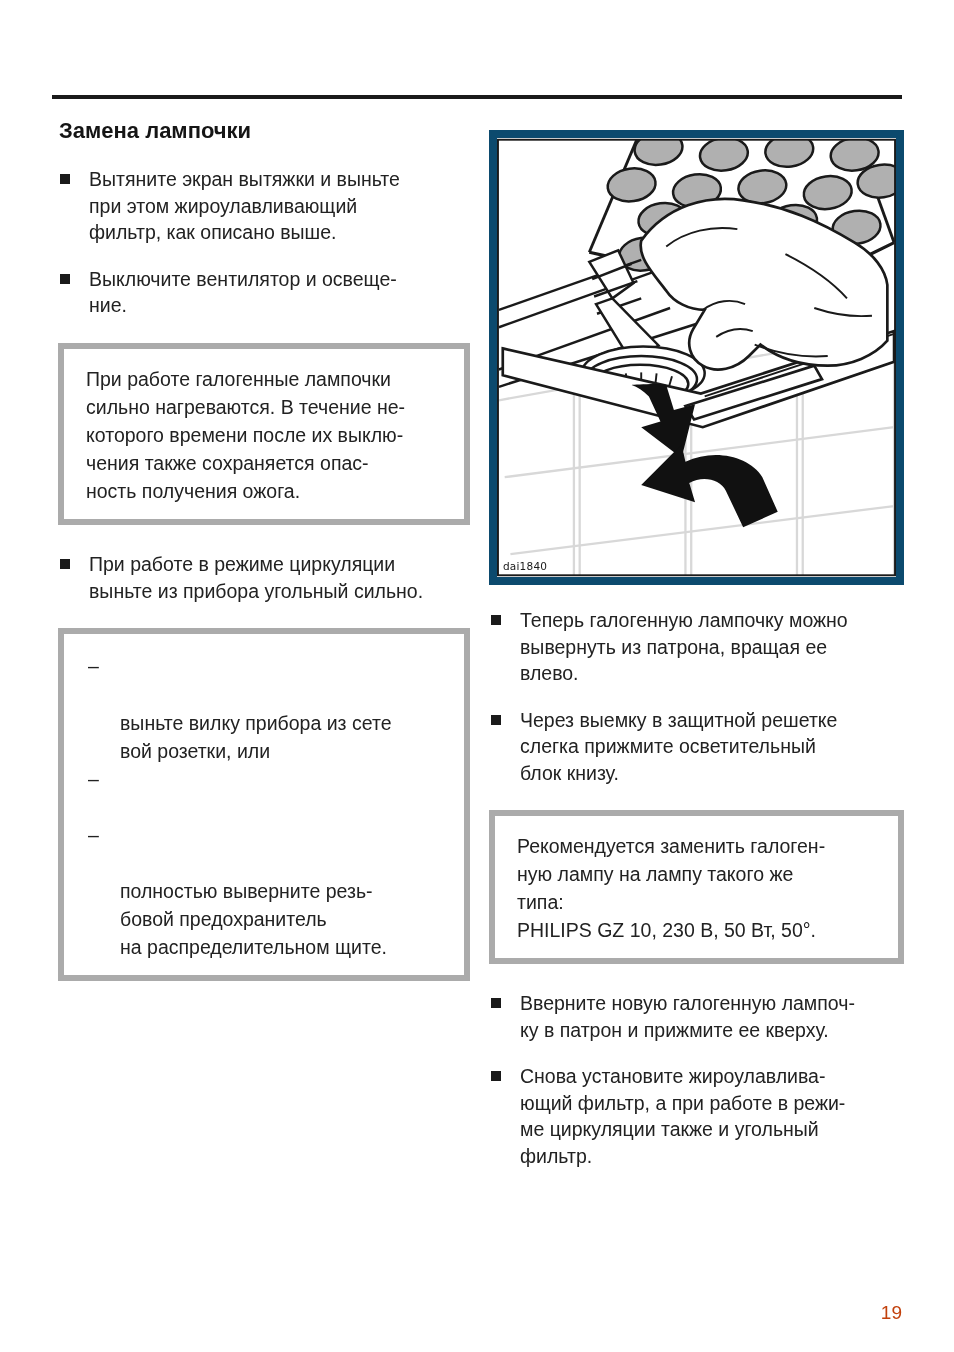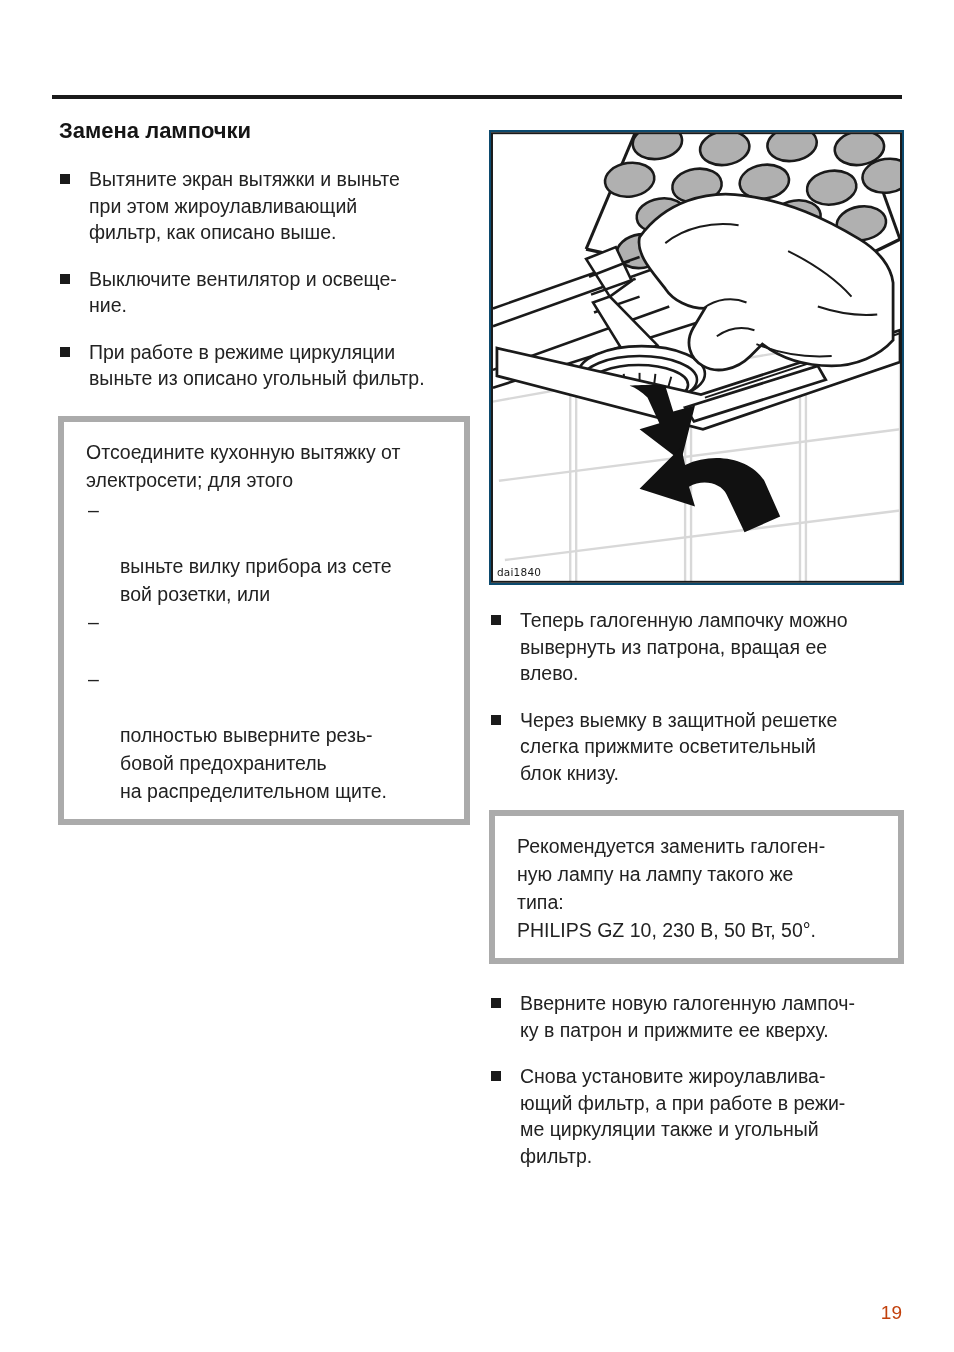--- a/index.html
+++ b/index.html
@@ -124,21 +124,21 @@
     top: 0;
     font-size: 19.5px;
     line-height: 1.44;
     color: #222;
   }
 
   
   .figure {
     width: 415px;
     height: 455px;
-    border: 2px solid #0c4a6e;
+    border: 8px solid #0c4a6e;
     box-sizing: border-box;
     background: #ffffff;
     position: relative;
     overflow: hidden;
     text-align: center;
   }
   .figure svg { display: block; width: 100%; height: 100%; }
   .figure-caption {
     position: absolute;
     left: 6px;
@@ -177,30 +177,35 @@
 при этом жироулавливающий
 фильтр, как описано выше.</span>
     </div>
 
     <div class="bullet">
       <span class="bullet-marker"></span>
       <span class="bullet-text">Выключите вентилятор и освеще-
 ние.</span>
     </div>
 
+    <div class="note-box">
+      <span class="note-text">При работе галогенные лампочки
+сильно нагреваются. В течение не-
+которого времени после их выклю-
+чения также сохраняется опас-
+ность получения ожога.</span>
+    </div>
 
     <div class="bullet">
       <span class="bullet-marker"></span>
       <span class="bullet-text">При работе в режиме циркуляции
-выньте из описано угольный фильтр.</span>
+выньте из прибора угольный сильно.</span>
     </div>
 
     <div class="note-box">
-      <span class="note-text">Отсоедините кухонную вытяжку от
-электросети; для этого</span>
       <div class="dash-list">
         <div class="dash-item">
           <span class="dash-marker">–</span>
           <span>выньте вилку прибора из сете
 вой розетки, или</span>
         </div>
         <div class="dash-item">
           <span class="dash-marker">–</span>
         </div>
         <div class="dash-item">

